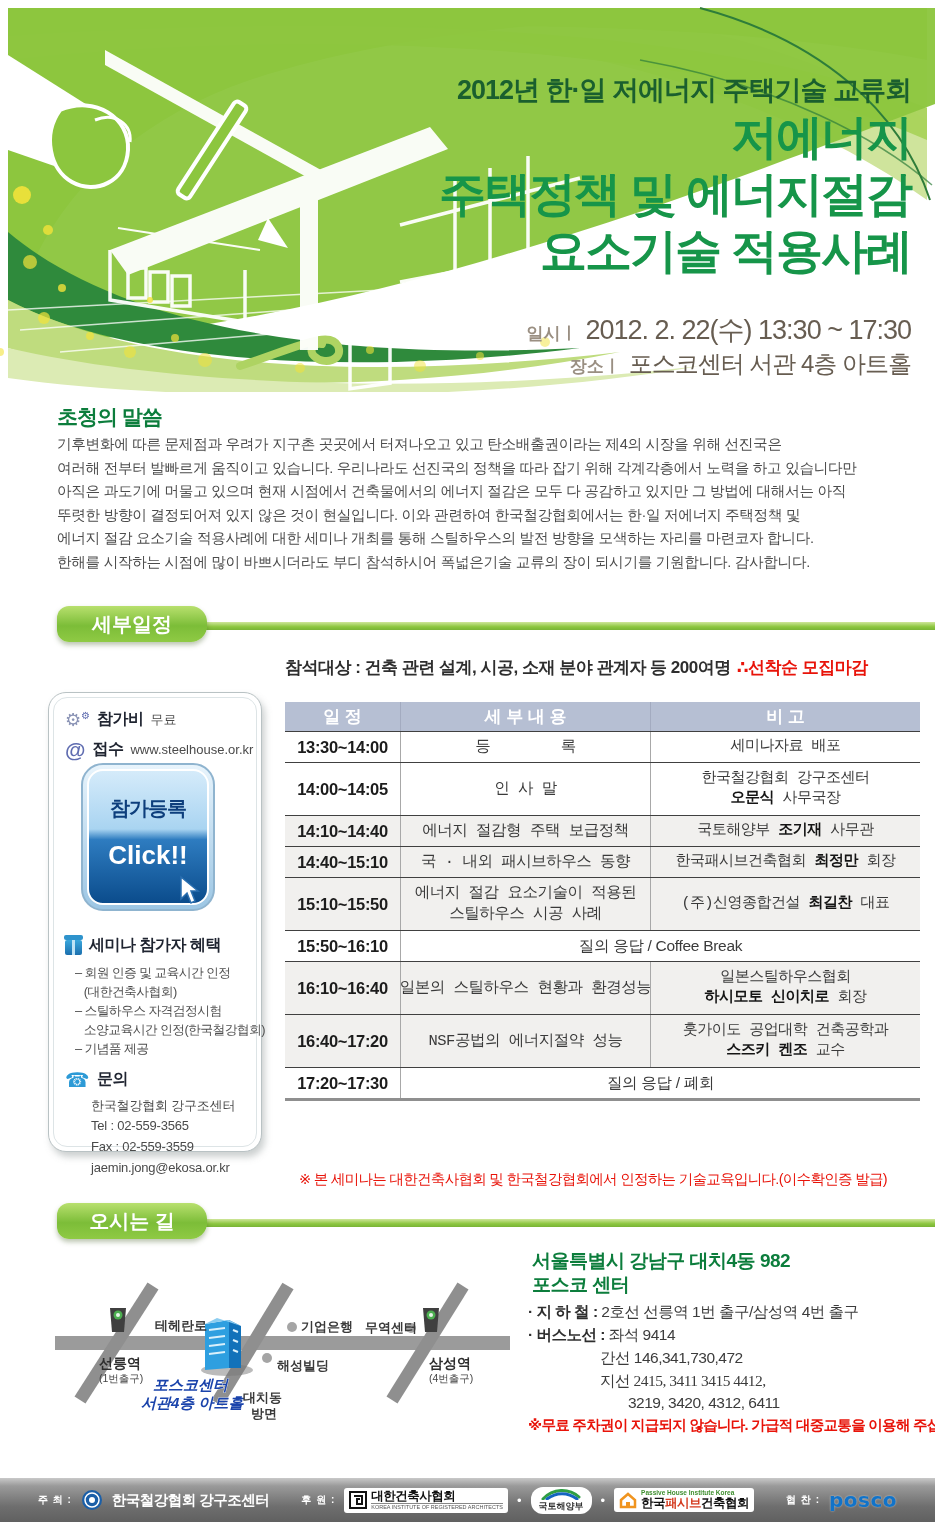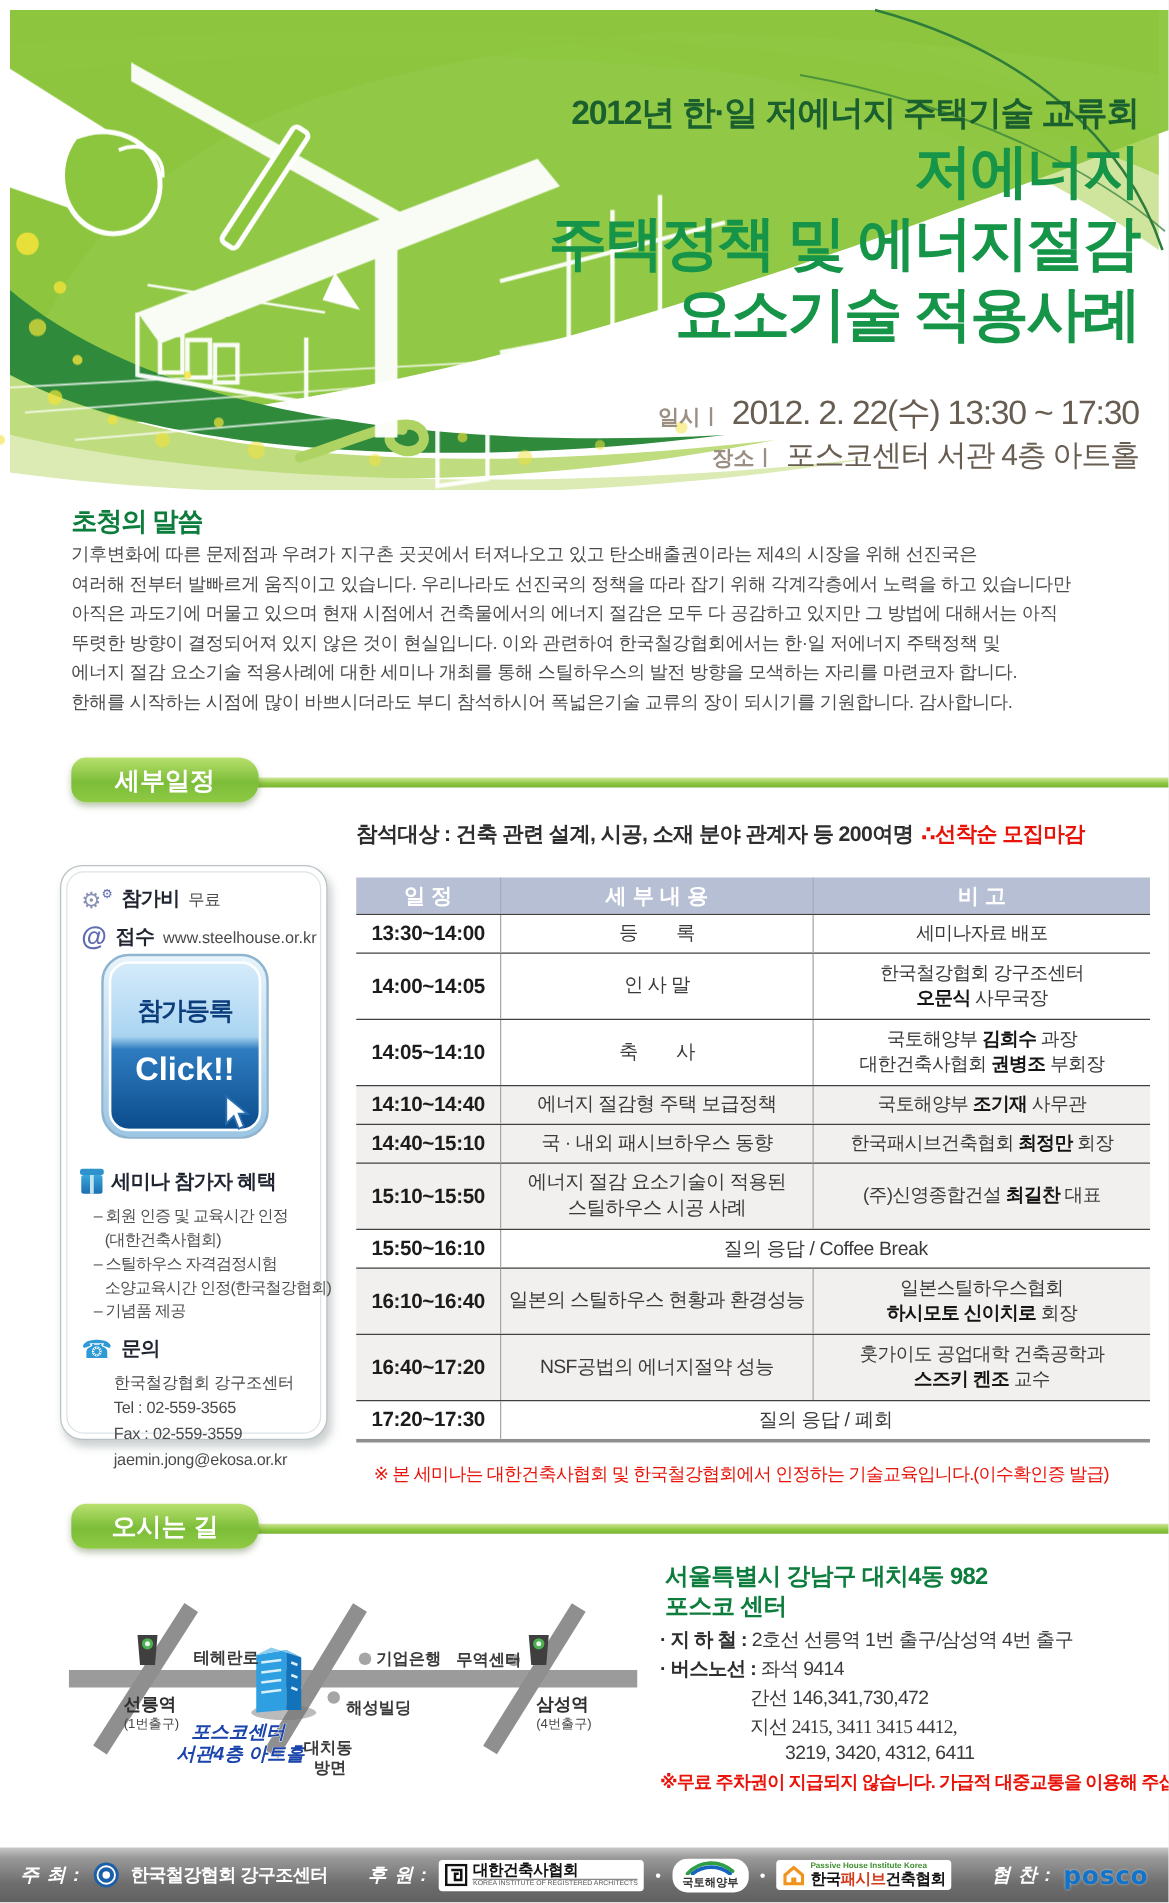--- a/index.html
+++ b/index.html
@@ -85,40 +85,40 @@
   #schedule{position:absolute;left:285px;top:702px;width:635px;border-bottom:3px solid #8f8f8f;}
   #sched-head{display:flex;height:29px;background:#b6bfd3;}
   .th{color:#fff;font-weight:bold;font-size:17px;display:flex;align-items:center;justify-content:center;white-space:pre;}
   .th0{width:115px;}
   .th1{width:250px;border-left:1px solid #a3abc0;}
   .th2{flex:1;border-left:1px solid #a3abc0;}
   .tr{display:flex;height:31px;border-top:1px solid #404040;background:#fff;}
   .tr.tall{height:53px;}
   .tr.shaded{background:#f1f0ee;}
   .td{display:flex;flex-direction:column;align-items:center;justify-content:center;}
-  .td .line{white-space:pre;line-height:1.35;}
+  .td .line{white-space:pre;line-height:1.35;font-family:Liberation Mono, monospace;}
   .td.time{width:115px;font-weight:bold;font-size:16.5px;color:#1c1c1c;letter-spacing:-0.3px;}
   .td.detail{width:250px;border-left:1px solid #a8a8a8;font-size:15.5px;color:#3a3a3a;letter-spacing:-0.5px;}
   .td.remark{flex:1;border-left:1px solid #a8a8a8;font-size:15px;color:#3a3a3a;letter-spacing:-0.5px;}
   .td.merged{flex:1;border-left:1px solid #a8a8a8;font-size:15.5px;color:#3a3a3a;letter-spacing:-0.3px;}
   .td .bold{font-weight:bold;color:#141414;}
   #sched-note{position:absolute;left:299px;top:1170px;font-size:14.5px;color:#e81309;white-space:nowrap;letter-spacing:-0.7px;}
   
   #dir-addr1{position:absolute;left:532px;top:1248px;font-size:19px;font-weight:bold;color:#0c7d3c;letter-spacing:-0.5px;}
   #dir-addr2{position:absolute;left:532px;top:1272px;font-size:19px;font-weight:bold;color:#0c7d3c;letter-spacing:-0.5px;}
   .dir-line{position:absolute;left:528px;font-size:15.5px;color:#3c3c3c;white-space:nowrap;letter-spacing:-0.5px;}
   .dir-line .dlab{font-weight:bold;color:#2e2e2e;}
   #dir-park{position:absolute;left:528px;top:1416px;font-size:14.5px;font-weight:bold;color:#e81309;white-space:nowrap;letter-spacing:-0.7px;}
   
   #footer{
     position:absolute;left:0;bottom:0;width:935px;height:44px;
     background:linear-gradient(180deg,#c9c9c9 0%,#9a9a9a 18%,#6e6e6e 65%,#606060 100%);
     display:flex;align-items:center;justify-content:center;gap:9px;
   }
-  #footer .flab{color:#fff;font-size:15px;font-weight:bold;white-space:nowrap;letter-spacing:1px;font-style:italic;}
+  #footer .flab{color:#fff;font-size:10px;font-weight:bold;white-space:nowrap;letter-spacing:1px;}
   #footer .fval{color:#fff;font-size:14.5px;font-weight:bold;white-space:nowrap;letter-spacing:-0.5px;}
   #footer .dot{color:#fff;font-size:13px;}
   .logo-chip{background:#fff;border-radius:3px;display:flex;align-items:center;gap:4px;padding:2px 5px;}
   .kira-text{display:flex;flex-direction:column;line-height:1;}
   .kira-main{font-size:12.5px;font-weight:bold;color:#111;letter-spacing:-0.5px;}
   .kira-sub{font-size:5.5px;color:#555;border-top:1px solid #888;margin-top:1px;padding-top:1px;white-space:nowrap;}
   .molit-text{font-size:9px;color:#333;font-weight:bold;}
   .phik{display:flex;align-items:center;gap:4px;background:#fff;border-radius:3px;padding:2px 5px;}
   .phik-col{display:flex;flex-direction:column;line-height:1.05;}
   .phik-top{font-size:6.5px;color:#3f8f2f;font-weight:bold;white-space:nowrap;}
@@ -251,30 +251,20 @@
           </div>
         </div>
         <div class="tr tall">
           <div class="td time">14:00~14:05</div>
           <div class="td detail">
             <div class="line">인 사 말</div>
           </div>
           <div class="td remark">
             <div class="line"><span>한국철강협회 강구조센터</span></div>
             <div class="line"><span class="bold">오문식</span><span> 사무국장</span></div>
-          </div>
-        </div>
-        <div class="tr tall">
-          <div class="td time">14:05~14:10</div>
-          <div class="td detail">
-            <div class="line">축        사</div>
-          </div>
-          <div class="td remark">
-            <div class="line"><span>국토해양부 </span><span class="bold">김희수</span><span> 과장</span></div>
-            <div class="line"><span>대한건축사협회 </span><span class="bold">권병조</span><span> 부회장</span></div>
           </div>
         </div>
         <div class="tr shaded">
           <div class="td time">14:10~14:40</div>
           <div class="td detail">
             <div class="line">에너지 절감형 주택 보급정책</div>
           </div>
           <div class="td remark">
             <div class="line"><span>국토해양부 </span><span class="bold">조기재</span><span> 사무관</span></div>
           </div>

